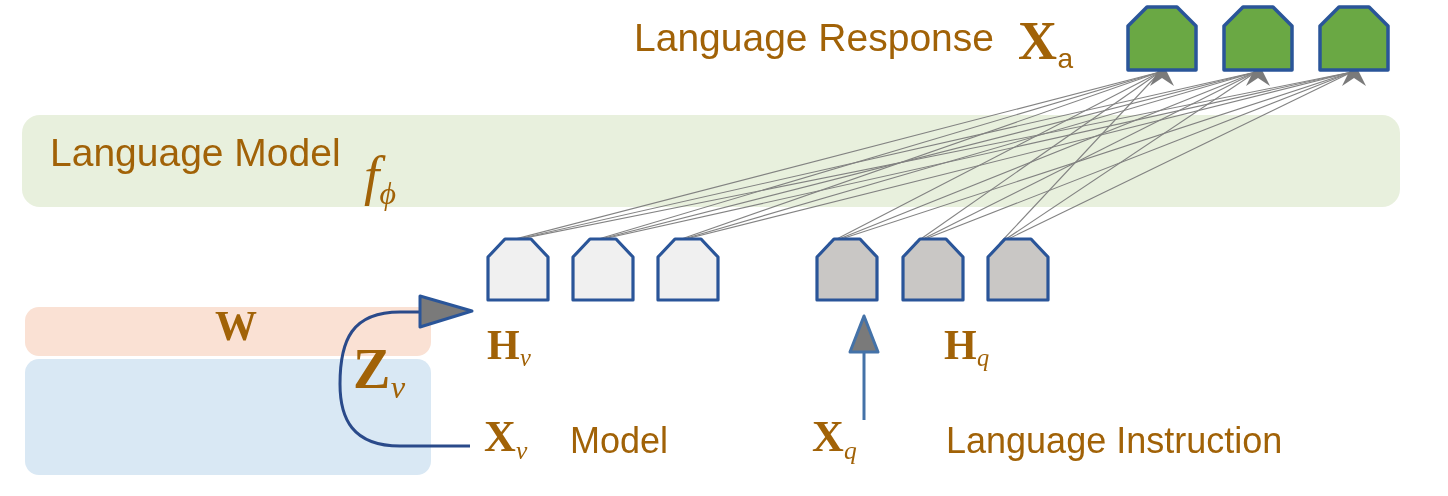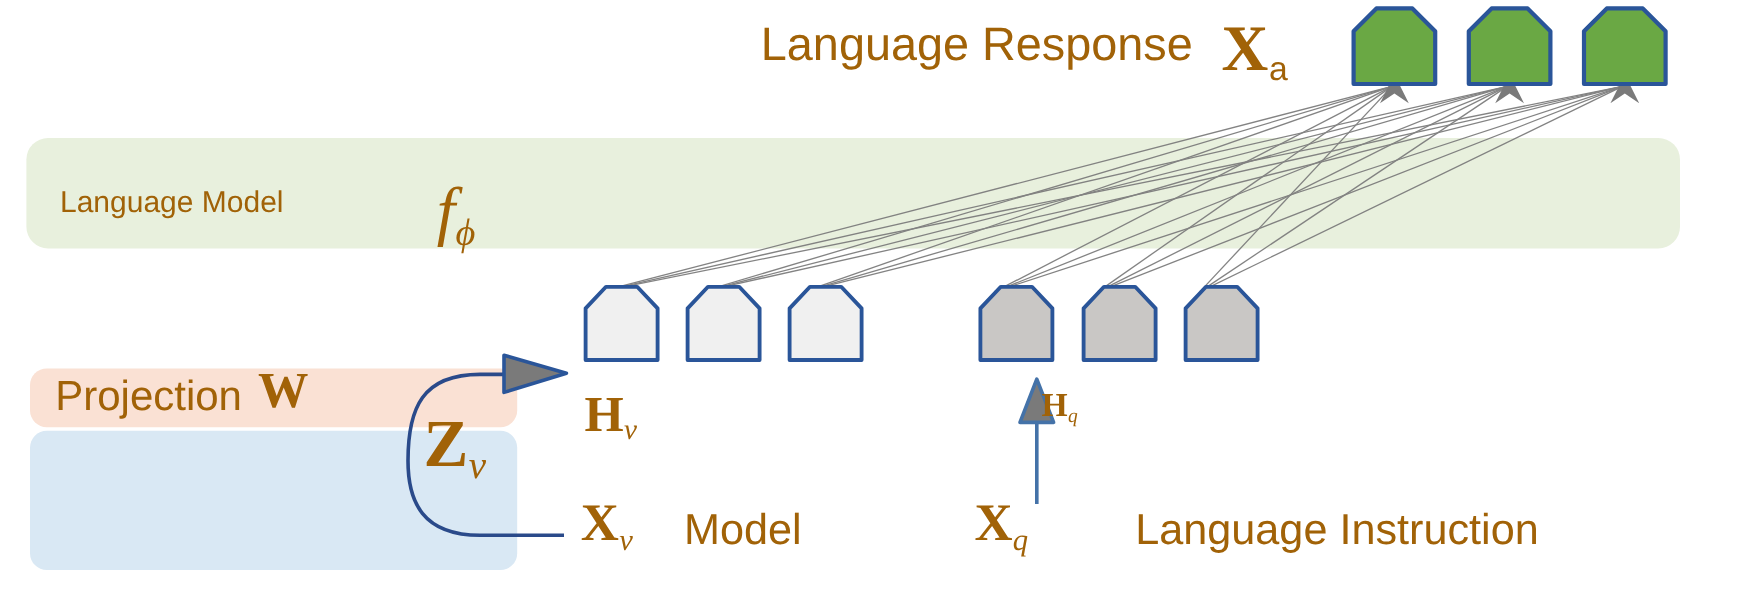--- a/index.html
+++ b/index.html
@@ -134,40 +134,39 @@
     <line x1="864" y1="420" x2="864" y2="340" stroke="#4472a8" stroke-width="3"></line>
     <polygon points="864,316 878,352 850,352" fill="#7a7a7a" stroke="#4472a8" stroke-width="3" stroke-linejoin="round"></polygon>
   </svg>
 
   <div class="label sans" style="left:634px; top:18px; font-size:39px;">Language Response</div>
 
   <div class="label" style="left:1018px; top:13px; font-size:54px;">
     <span class="math">X</span><span class="sub-up">a</span>
   </div>
 
-  <div class="label sans" style="left:50px; top:157px; font-size:25px;">Language Model</div>
+  <div class="label sans" style="left:50px; top:133px; font-size:39px;">Language Model</div>
 
   <div class="label" style="left:364px; top:148px; font-size:55px;">
     <span class="math-it">f</span><span class="sub" style="font-style:italic;">ϕ</span>
   </div>
 
-  <div class="label sans" style="left:46px; top:313px; font-size:35px;">Projection</div>
 
   <div class="label math" style="left:215px; top:305px; font-size:42px;">W</div>
 
 
   <div class="label" style="left:353px; top:341px; font-size:56px;">
     <span class="math">Z</span><span class="sub">v</span>
   </div>
 
   <div class="label" style="left:487px; top:324px; font-size:42px;">
     <span class="math">H</span><span class="sub">v</span>
   </div>
 
-  <div class="label" style="left:868px; top:324px; font-size:28px;">
+  <div class="label" style="left:944px; top:324px; font-size:42px;">
     <span class="math">H</span><span class="sub">q</span>
   </div>
 
   <div class="label" style="left:484px; top:414px; font-size:44px;">
     <span class="math">X</span><span class="sub">v</span>
   </div>
 
   <div class="label sans" style="left:570px; top:423px; font-size:36px;">Model</div>
 
   <div class="label" style="left:812px; top:414px; font-size:44px;">

